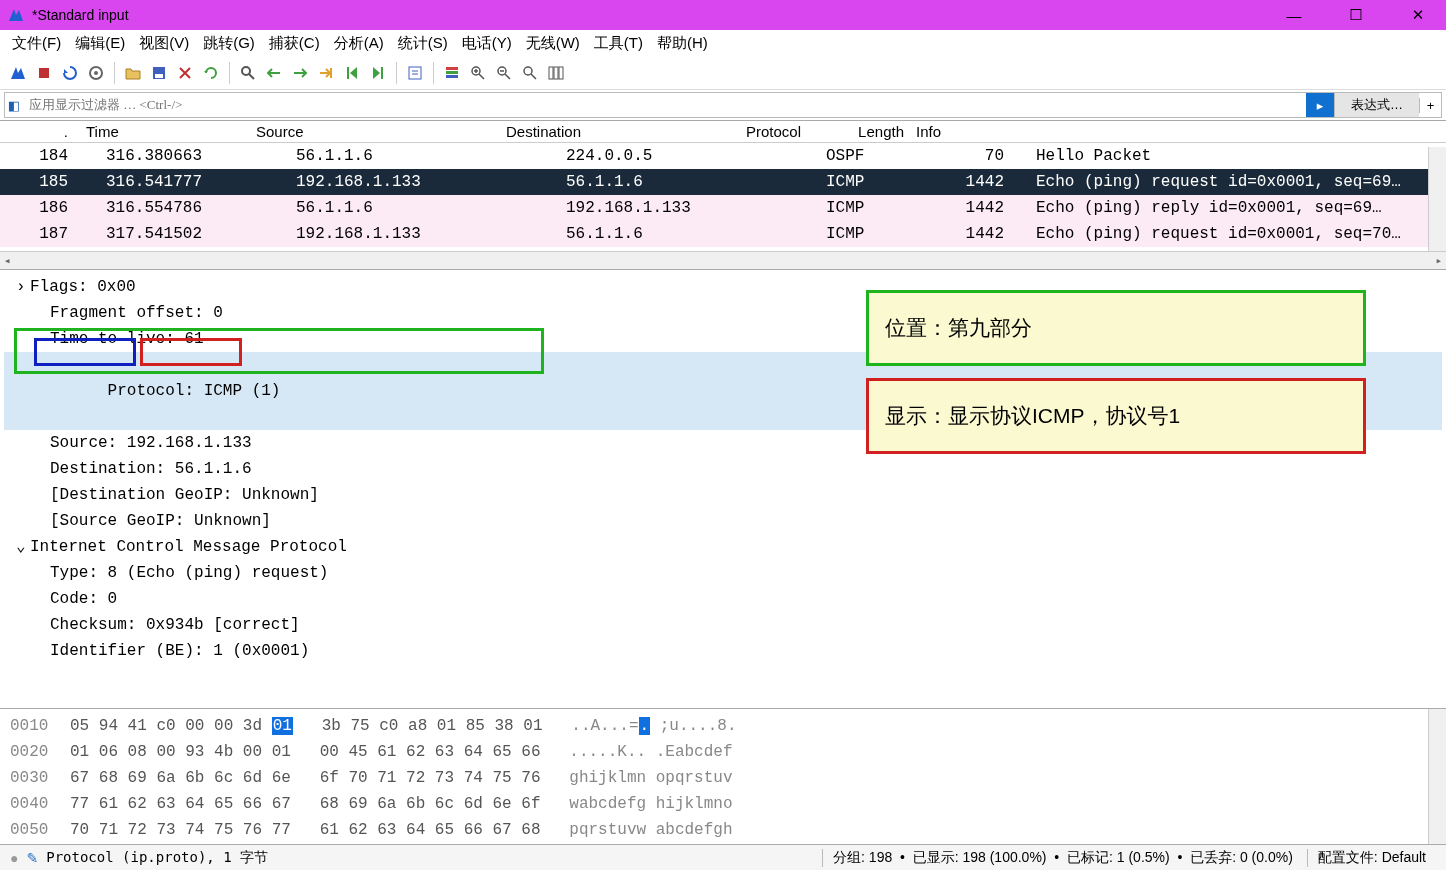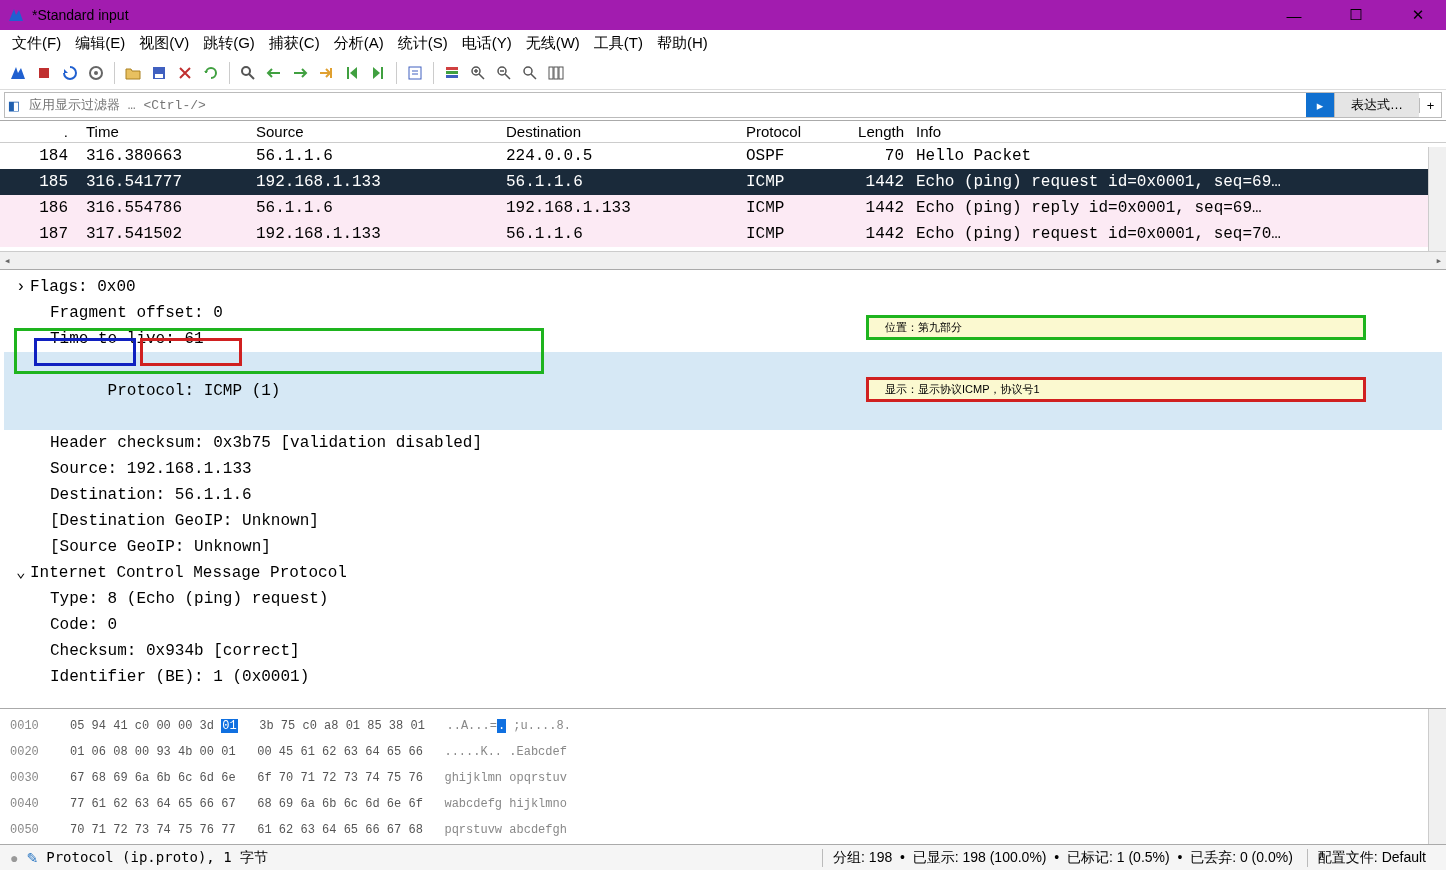--- a/index.html
+++ b/index.html
@@ -12,21 +12,21 @@
   height: 870px;
   overflow: hidden;
   display: flex;
   flex-direction: column;
 }
 .titlebar {
   display: flex;
   align-items: center;
   height: 30px;
   padding: 0 8px;
-  background: #a21caf;
+  background: #d946ef;
   justify-content: space-between;
 }
 .titlebar .fin-icon { width: 16px; height: 16px; margin-right: 8px; display:inline-flex; }
 .titlebar .title { font-size: 14px; flex: 1; }
 .titlebar .winbtns { display: flex; gap: 22px; align-items:center; }
 .titlebar .winbtn { width: 40px; text-align:center; font-size:15px; }
 .menubar {
   display: flex;
   gap: 14px;
   padding: 4px 12px 6px 12px;
@@ -46,21 +46,21 @@
   border:1px solid transparent;
 }
 .toolbar .sep { width:1px; height:22px; background:#ccc; margin:0 4px; }
 .filterbar {
   display:flex; align-items:center; border:1px solid #bbb;
   margin:2px 4px; height:26px;
 }
 .filterbar .bookmark { width:18px; text-align:center; color:#2060b0; }
 .filterbar input {
   flex:1; border:none; outline:none; font-size:13px; padding:2px 6px;
-  font-family:Liberation Mono, monospace; color:#7f1d1d;
+  font-family:Liberation Serif, serif; color:#7f1d1d;
 }
 .filterbar .expr-btn {
   background:#e5e5e5; border-left:1px solid #bbb; padding:3px 16px;
   font-size:13px;
 }
 .filterbar .go-btn { background:#1070d0; color:#fff; width:28px; text-align:center; height:100%; display:flex; align-items:center; justify-content:center; }
 .filterbar .plus-btn { border-left:1px solid #bbb; width:22px; text-align:center; }
 
 .packet-list {
   border-top:1px solid #aaa; border-bottom:1px solid #aaa;
@@ -77,21 +77,21 @@
 }
 .plist-header .col, .plist-row .col { padding:2px 6px; white-space:nowrap; overflow:hidden; }
 .col-no { width:80px; text-align:right; padding-right:12px !important; }
 .col-time { width:170px; }
 .col-src { width:250px; }
 .col-dst { width:240px; }
 .col-proto { width:100px; }
 .col-len { width:70px; text-align:right; }
 .col-info { flex:1; }
 .plist-body { flex:1; overflow:hidden; }
-.plist-row { display:flex; height:26px; align-items:center; }
+.plist-row { display:flex; height:26px; align-items:center;gap:20px; }
 .plist-row.ospf { background:#fff; }
 .plist-row.icmp { background:#fceaf4; }
 .plist-row.selected { background:#1a2a3a; color:#fff; }
 .plist-hscroll { height:18px; background:#f0f0f0; border-top:1px solid #ccc; display:flex; align-items:center; justify-content:space-between; padding:0 4px; font-size:11px; color:#666; }
 .plist-vscroll { position:absolute; right:0; top:26px; bottom:18px; width:18px; background:#f0f0f0; border-left:1px solid #ccc; }
 
 .details-pane {
   flex:1; overflow:hidden;
   font-family: Consolas, "Courier New", monospace;
   font-size:16px;
@@ -121,33 +121,32 @@
   border:3px solid #d02020;
   pointer-events:none;
 }
 .annot-panel {
   position:absolute; right:80px; top:20px; width:500px;
   display:flex; flex-direction:column; gap:12px;
 }
 .annot-box {
   border:3px solid;
   background:#fbf9d0;
-  padding:2px 16px;
+  padding:21px 16px;
   font-family:"Microsoft YaHei",Arial,sans-serif;
-  font-size:11px;
-  margin-top:25px;
+  font-size:21px;
 }
 .annot-box.green { border-color:#1eb41e; }
 .annot-box.blue { border-color:#1020c0; }
 .annot-box.red { border-color:#d02020; }
 
 .hex-pane {
   height:135px;
   font-family: Consolas, "Courier New", monospace;
-  font-size:12px;
+  font-size:16px;
   overflow:hidden;
   position:relative;
 }
 .hex-body { padding:4px 10px; line-height:26px; white-space:pre; color:#888; }
 .hex-body .hex-offset { color:#888; display:inline-block; width:60px; }
 .hex-body .hex-bytes { color:#555; }
 .hex-sel { background:#1070e0; color:#fff; padding:0 1px; }
 .hex-pane .vscroll { position:absolute; right:0; top:0; bottom:0; width:18px; background:#f0f0f0; border-left:1px solid #ccc; }
 
 .statusbar {
@@ -378,21 +377,20 @@
 </div>
 
 <div class="details-pane">
   <div class="details-body">
     <div class="line indent0"><span class="tree-caret">›</span><span>Flags: 0x00</span></div>
     <div class="line indent1"><span>Fragment offset: 0</span></div>
     <div class="line indent1"><span>Time to live: 61</span></div>
     <div class="line indent1 hl-line" id="proto-line">
       <span class="proto-label-box">Protocol: </span><span class="proto-value-box">ICMP (1)</span>
     </div>
-    <div class="line indent1"><span>Header checksum: 0x3b75 [validation disabled]</span></div>
     <div class="line indent1"><span>Source: 192.168.1.133</span></div>
     <div class="line indent1"><span>Destination: 56.1.1.6</span></div>
     <div class="line indent1"><span>[Destination GeoIP: Unknown]</span></div>
     <div class="line indent1"><span>[Source GeoIP: Unknown]</span></div>
     <div class="line indent0"><span class="tree-caret">⌄</span><span>Internet Control Message Protocol</span></div>
     <div class="line indent1"><span>Type: 8 (Echo (ping) request)</span></div>
     <div class="line indent1"><span>Code: 0</span></div>
     <div class="line indent1"><span>Checksum: 0x934b [correct]</span></div>
     <div class="line indent1"><span>Identifier (BE): 1 (0x0001)</span></div>
   </div>

